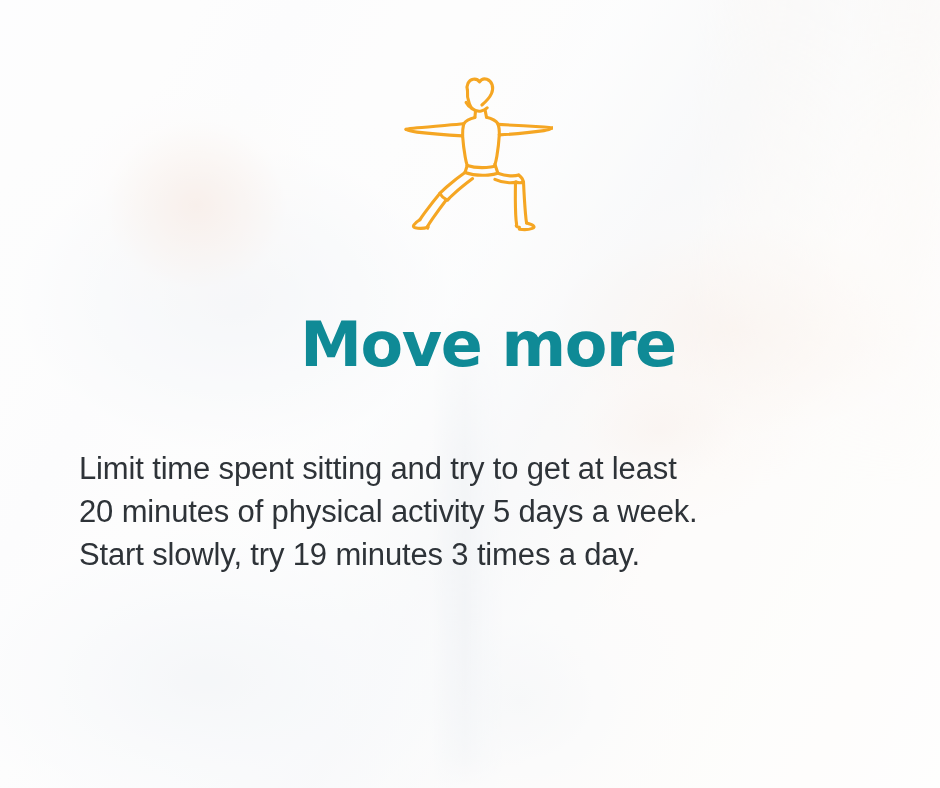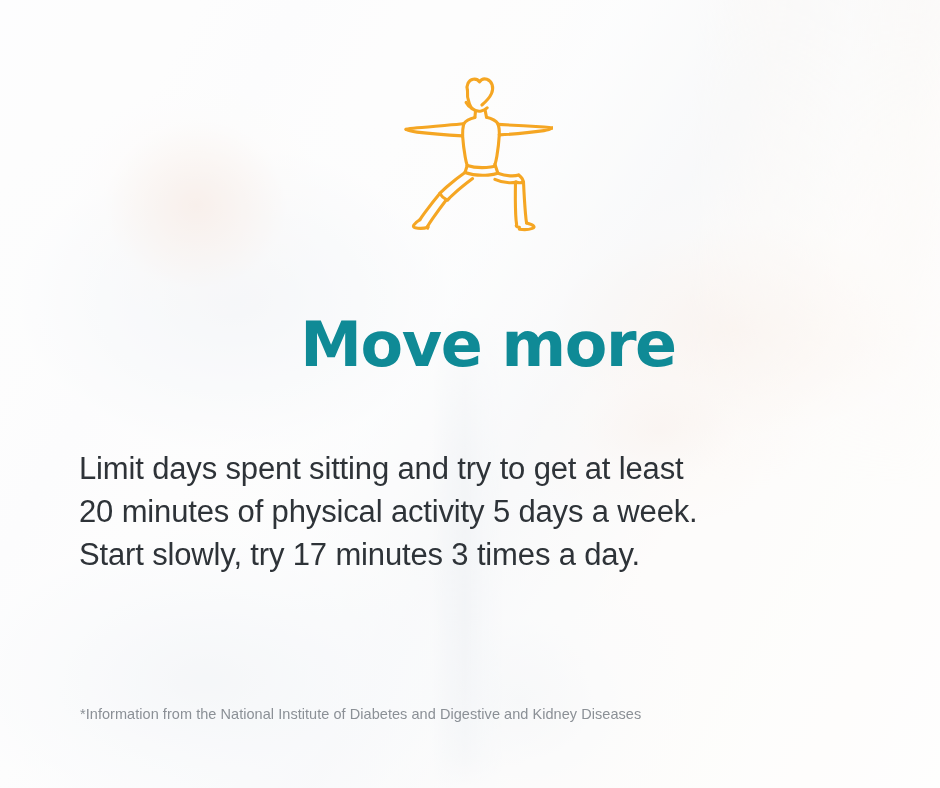--- a/index.html
+++ b/index.html
@@ -280,21 +280,20 @@
         <path d="M114.5 118.4c-.2 9.0-.2 23.0.2 32.4.2 4.0.5 7.4.9 9.6"></path>
 
         <path d="M125.6 159.0c2.8.8 5.6 1.8 6.8 2.8 1.0.9.8 2.0-1.0 2.6-3.4 1.2-9.4 1.4-13.0.8"></path>
         <path d="M115.6 160.4c-.8 1.4-.4 2.6 2.8 3.0"></path>
       </svg>
     </div>
 
     <div class="headline">Move more</div>
 
     <div class="body-copy">
-      <span class="line">Limit days spent sitting and try to get at least</span>
+      <span class="line">Limit time spent sitting and try to get at least</span>
       <span class="line">20 minutes of physical activity 5 days a week.</span>
-      <span class="line">Start slowly, try 17 minutes 3 times a day.</span>
+      <span class="line">Start slowly, try 19 minutes 3 times a day.</span>
     </div>
 
-    <div class="footnote">*Information from the National Institute of Diabetes and Digestive and Kidney Diseases</div>
 
   </div>
 </div>
 
 </body></html>

